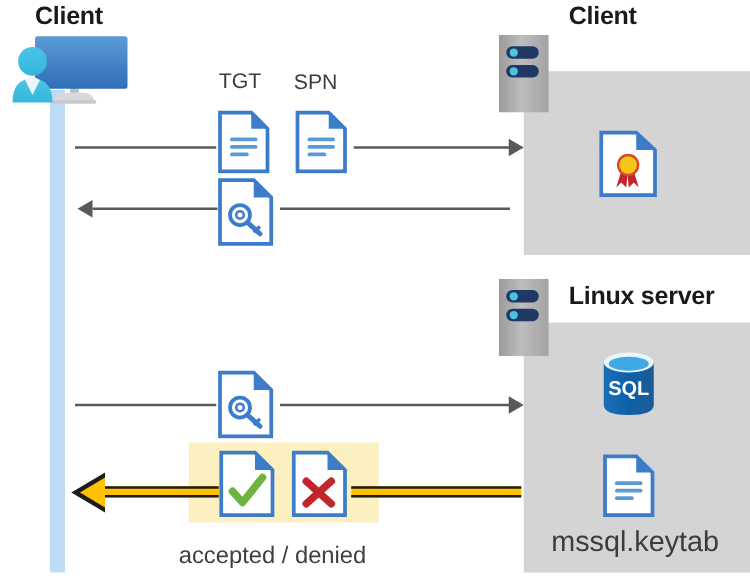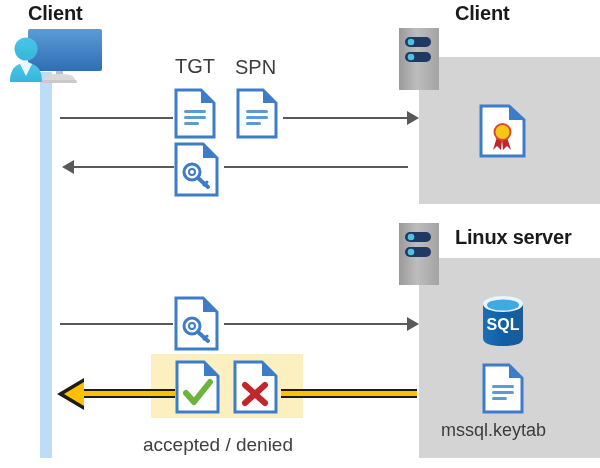--- a/index.html
+++ b/index.html
@@ -7,25 +7,25 @@
        font-family:"Liberation Sans","DejaVu Sans",sans-serif;
        -webkit-font-smoothing:antialiased;}
   .stage{position:absolute;left:0;top:0;width:600px;height:468px;padding-left:48px;}
   .abs{position:absolute;}
 
   
   .ttl{font-weight:bold;color:#1a1a1a;font-size:20px;line-height:1.12;letter-spacing:-0.2px;}
   .ttl-client{left:28px;top:2px;}
   .ttl-dc{left:455px;top:2px;text-align:left;width:140px;}
   .ttl-linux{left:455px;top:226px;width:150px;}
-  .lbl-sm{font-size:20px;color:#3c3c3c;font-weight:400;}
+  .lbl-sm{font-size:17px;color:#3c3c3c;font-weight:400;}
   .lbl-tgt{left:175px;top:55px;}
   .lbl-spn{left:235px;top:56px;}
   .lbl-accden{left:143px;top:434px;font-size:19px;color:#404040;}
-  .lbl-keytab{left:441px;top:420px;font-size:18px;color:#3c3c3c;}
+  .lbl-keytab{left:441px;top:420px;font-size:23px;color:#3c3c3c;}
 
   
   .panel{background:#d4d4d4;}
   .panel-dc{left:419px;top:57px;width:181px;height:147px;}
   .panel-linux{left:419px;top:258px;width:181px;height:200px;}
 
   
   .lifeline{left:40px;top:72px;width:12px;height:386px;background:#bcdcf7;}
 
   
@@ -134,21 +134,21 @@
   <div class="abs" style="left:399px;top:223px;width:40px;height:62px;">
     <svg width="40" height="62" viewBox="0 0 40 62">
       <rect x="0" y="0" width="40" height="62" fill="url(#srvG)"></rect>
       <rect x="6" y="9" width="26" height="10" rx="5" fill="#1f3864"></rect>
       <circle cx="12" cy="14" r="3.3" fill="#4ec3e0"></circle>
       <rect x="6" y="24" width="26" height="10" rx="5" fill="#1f3864"></rect>
       <circle cx="12" cy="29" r="3.3" fill="#4ec3e0"></circle>
     </svg>
   </div>
 
-  <div class="abs" style="left:479px;top:294px;width:48px;height:54px;">
+  <div class="abs" style="left:479px;top:280px;width:48px;height:54px;">
     <svg width="48" height="54" viewBox="0 0 48 54">
       <defs>
         <linearGradient id="sqlG" x1="0" y1="0" x2="1" y2="0">
           <stop offset="0" stop-color="#1a6fb8"></stop>
             <stop offset="0.5" stop-color="#0f5fa8"></stop>
           <stop offset="1" stop-color="#1b5c96"></stop>
         </linearGradient>
       </defs>
       <path d="M4 10 H44 V44 Q44 52 24 52 Q4 52 4 44 Z" fill="url(#sqlG)"></path>
       <ellipse cx="24" cy="10" rx="20" ry="8" fill="#e9f4fb"></ellipse>

